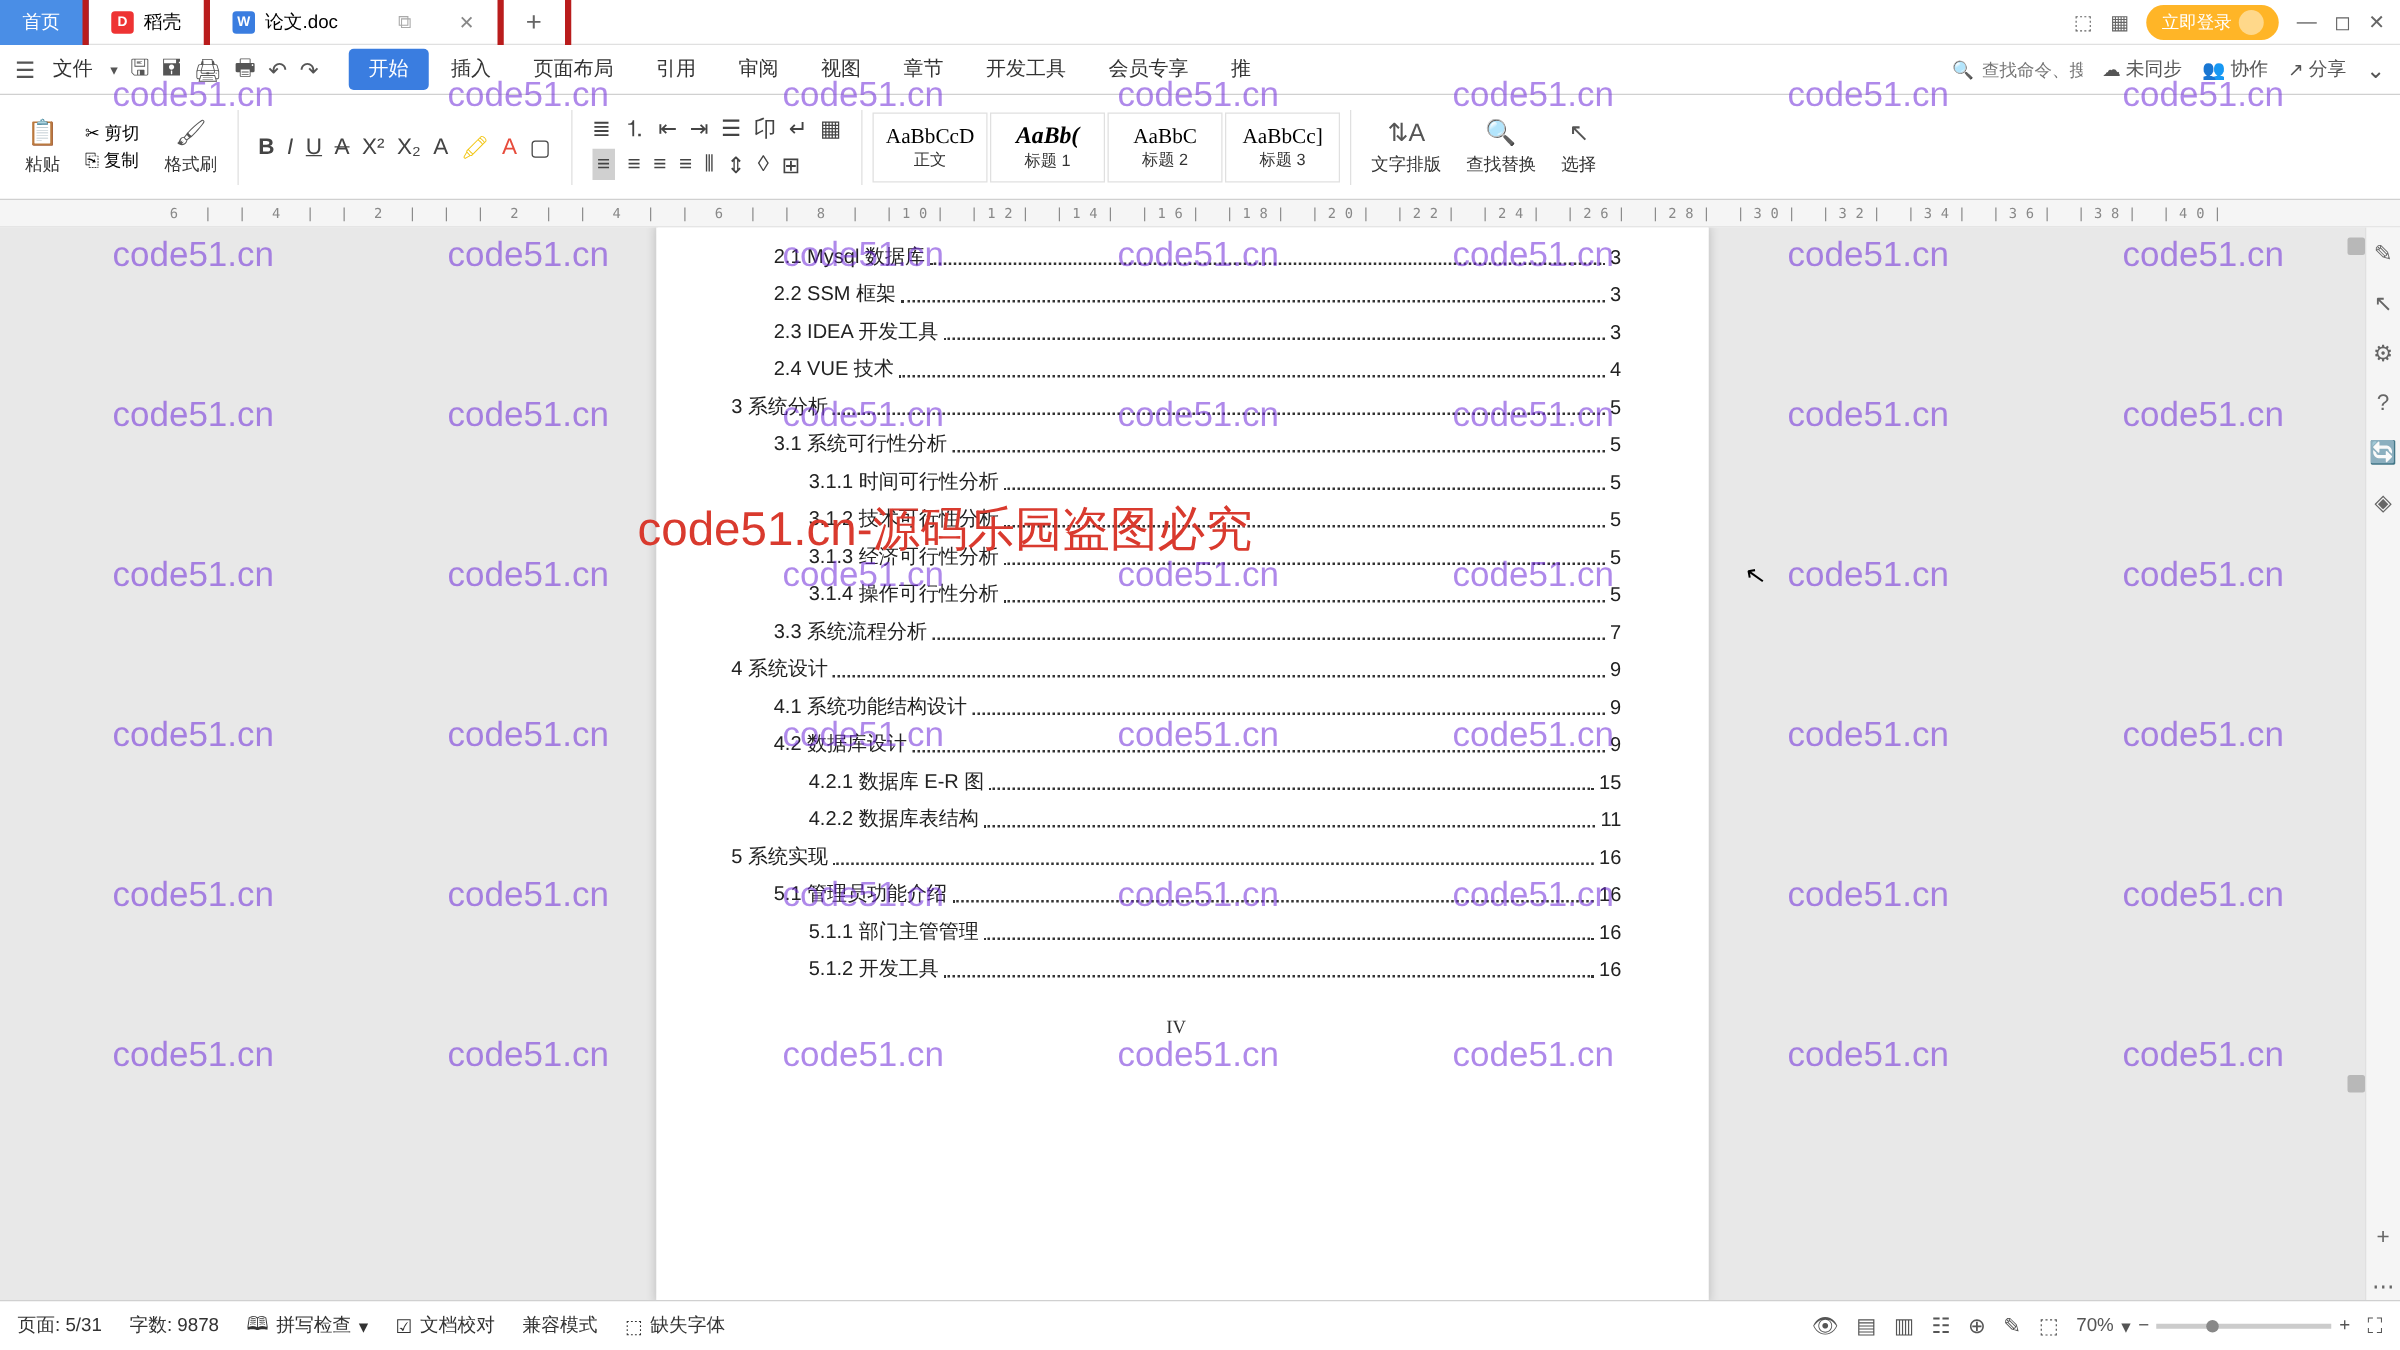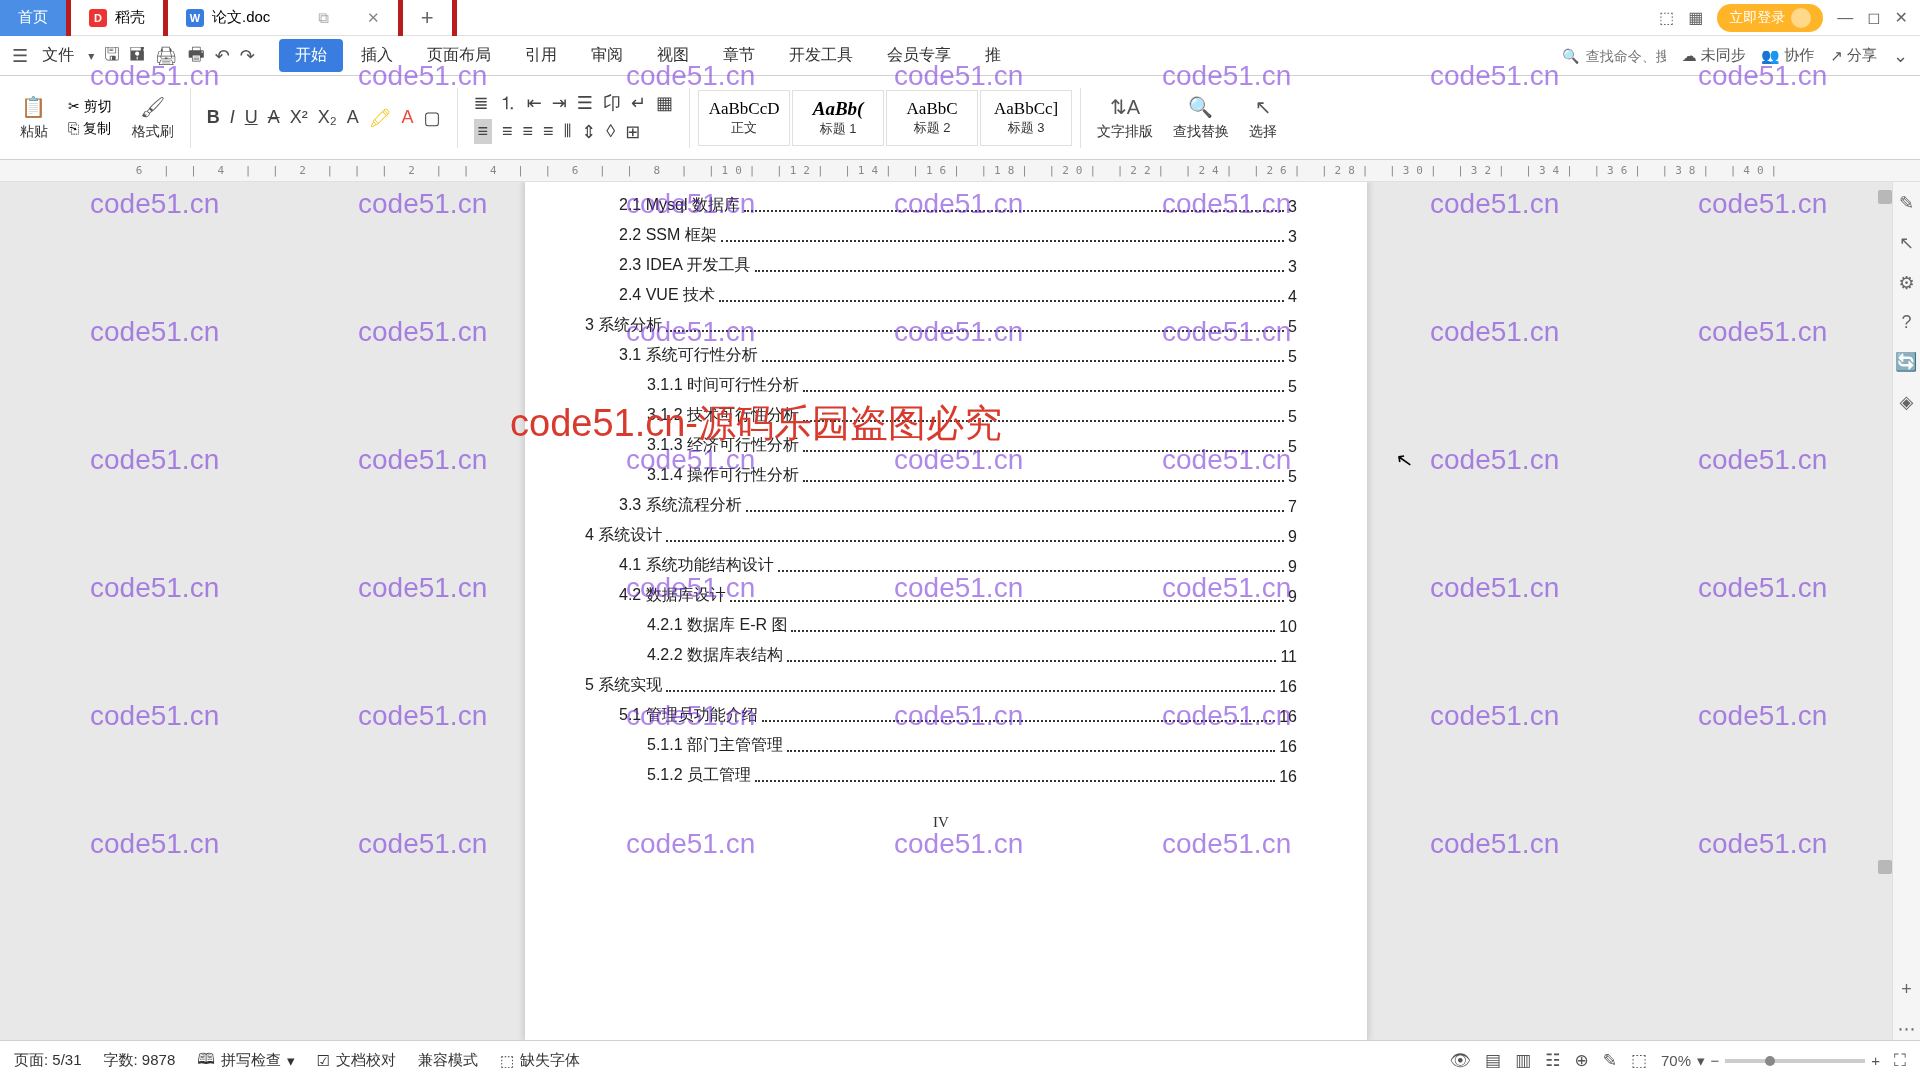--- a/index.html
+++ b/index.html
@@ -307,21 +307,21 @@
           <span class="pg">9</span>
         </div>
         <div class="toc-line ind2">
           <span class="txt">4.2 数据库设计</span>
           <span class="dots"></span>
           <span class="pg">9</span>
         </div>
         <div class="toc-line ind3">
           <span class="txt">4.2.1 数据库 E-R 图</span>
           <span class="dots"></span>
-          <span class="pg">10</span>
+          <span class="pg">15</span>
         </div>
         <div class="toc-line ind3">
           <span class="txt">4.2.2 数据库表结构</span>
           <span class="dots"></span>
           <span class="pg">11</span>
         </div>
         <div class="toc-line ind1">
           <span class="txt">5  系统实现</span>
           <span class="dots"></span>
           <span class="pg">16</span>
@@ -330,21 +330,21 @@
           <span class="txt">5.1 管理员功能介绍</span>
           <span class="dots"></span>
           <span class="pg">16</span>
         </div>
         <div class="toc-line ind3">
           <span class="txt">5.1.1 部门主管管理</span>
           <span class="dots"></span>
           <span class="pg">16</span>
         </div>
         <div class="toc-line ind3">
-          <span class="txt">5.1.2 员工管理</span>
+          <span class="txt">5.1.2 开发工具</span>
           <span class="dots"></span>
           <span class="pg">16</span>
         </div>
       </div>
     <div class="pagenum">IV</div>
   </div>
 </div>
 <div class="scrollstub"></div>
 <div class="scrollstub2"></div>
 

